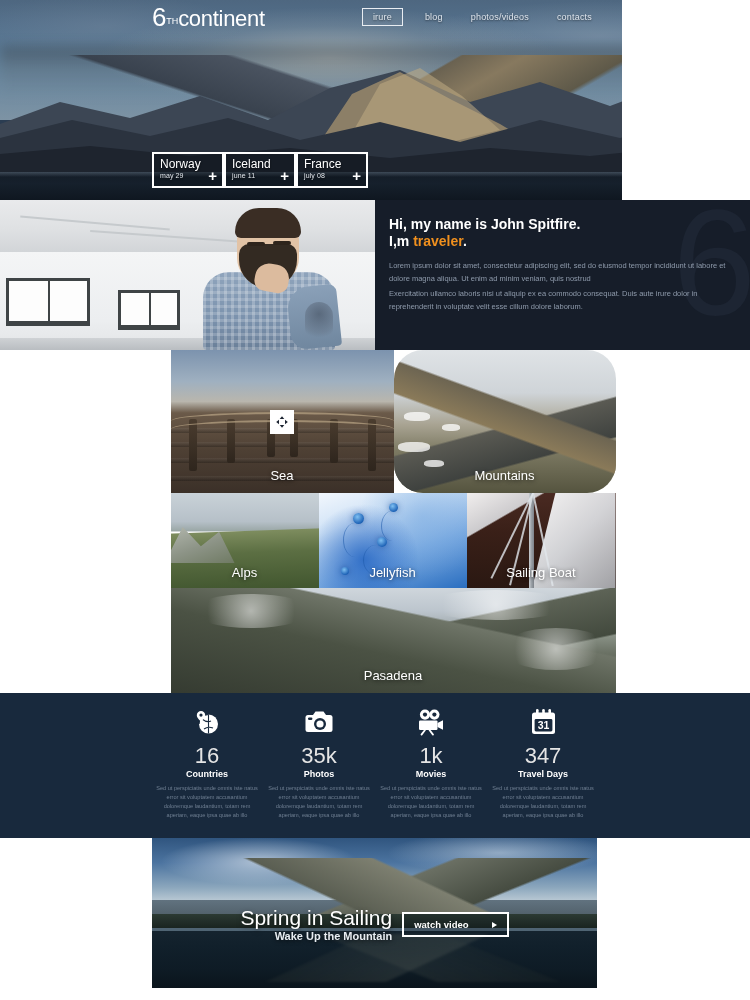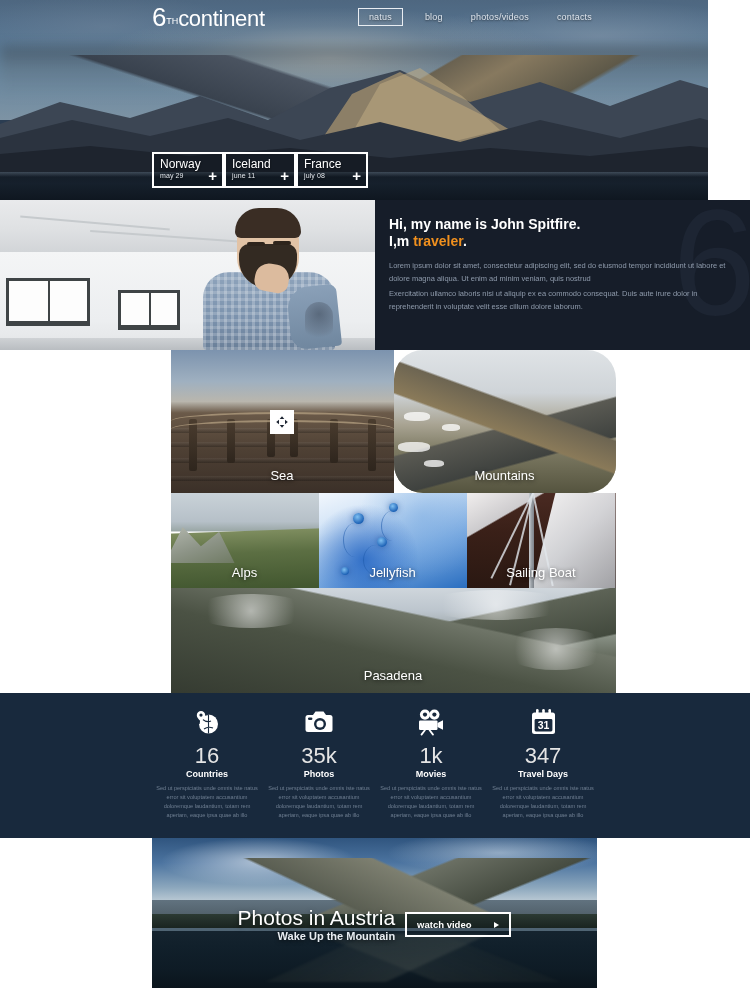--- a/index.html
+++ b/index.html
@@ -6,21 +6,21 @@
   html, body { width:750px; height:1000px; }
   body {
     font-family:"Liberation Sans", sans-serif;
     background:#ffffff;
     overflow:hidden;
     position:relative;
   }
 
   
   .hero {
-    position:relative; width:708px; height:200px; overflow:hidden;
+    position:relative; width:622px; height:200px; overflow:hidden;
     background:#2b3d52;
   }
   .hero-sky {
     position:absolute; left:0; top:0; width:750px; height:120px;
     background:
       radial-gradient(ellipse 320px 70px at 44% 48%, rgba(222,214,196,.55) 0%, rgba(190,188,180,.18) 45%, rgba(0,0,0,0) 72%),
       radial-gradient(ellipse 260px 50px at 80% 30%, rgba(150,165,180,.45) 0%, rgba(0,0,0,0) 70%),
       radial-gradient(ellipse 200px 44px at 14% 22%, rgba(120,138,158,.4) 0%, rgba(0,0,0,0) 70%),
       linear-gradient(180deg, #4e6780 0%, #53708c 22%, #5d7d98 45%, #6d8aa1 70%, #7d93a4 100%);
   }
@@ -403,21 +403,21 @@
     </svg>
   </div>
 
   <div class="hero-water"></div>
 
   <div class="site-header">
     <div class="logo">
       <span class="big6">6</span><span class="th">TH</span><span class="cont">continent</span>
     </div>
     <div class="main-nav">
-      <div class="nav-item active">natus</div>
+      <div class="nav-item active">irure</div>
       <div class="nav-item">blog</div>
       <div class="nav-item">photos/videos</div>
       <div class="nav-item">contacts</div>
     </div>
   </div>
 
   <div class="dest-row">
     <div class="dest-card">
       <div class="dest-name">Norway</div>
       <div class="dest-date">may 29</div>
@@ -626,21 +626,21 @@
   <div class="video-inner">
     <div class="vid-sky"></div>
     <div class="vid-mtn"></div>
     <div class="vid-shore"></div>
     <div class="vid-lake">
       <div class="vid-refl"></div>
     </div>
 
     <div class="video-overlay">
       <div class="video-titles">
-        <div class="video-title">Photos in Austria</div>
+        <div class="video-title">Spring in Sailing</div>
         <div class="video-sub">Wake Up the Mountain</div>
       </div>
       <div class="watch-btn">
         <span>watch video</span>
         <span class="tri"></span>
       </div>
     </div>
   </div>
 </div>
 

